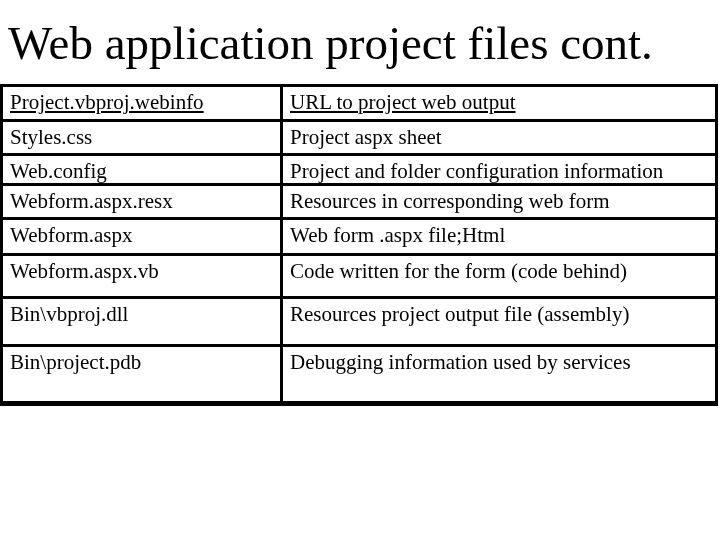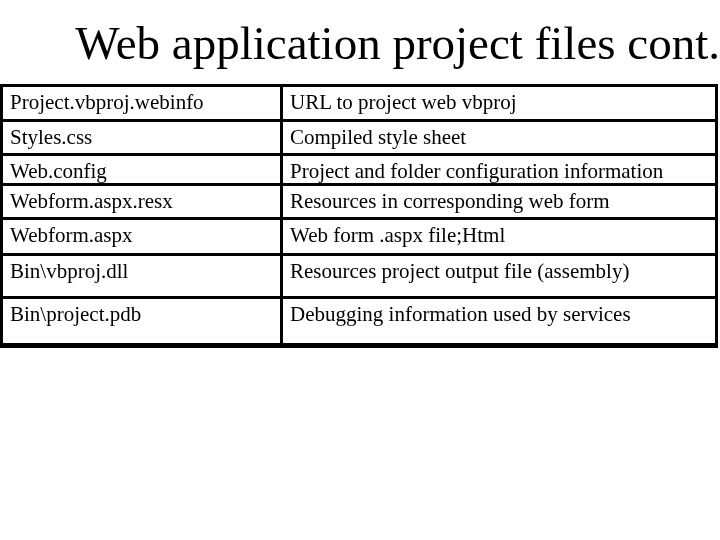--- a/index.html
+++ b/index.html
@@ -18,21 +18,21 @@
   .slide {
     position: absolute;
     inset: 0;
   }
   .title {
     position: absolute;
     top: 20px;
     left: 8px;
     width: 712px;
     margin: 0;
-    text-align: right;
+    text-align: left;
     font-size: 47px;
     font-weight: 400;
     line-height: 1;
     white-space: nowrap;
   }
   table.files-table {
     position: absolute;
     top: 84px;
     left: 0;
     width: 718px;
@@ -44,65 +44,69 @@
     vertical-align: top;
     font-size: 21px;
     line-height: 1.15;
     padding: 3px 4px 0 7px;
     overflow: hidden;
     white-space: nowrap;
   }
   table.files-table { border-bottom: 5px solid #000000; }
   td.file-cell { width: 266px; }
   td.desc-cell { width: auto; }
-  tr:nth-child(1) { height: 35px; }
+  tr:nth-child(1) { height: 35px; text-decoration: underline; }
   tr:nth-child(2) { height: 34px; }
   tr:nth-child(3) { height: 30px; }
   tr:nth-child(4) { height: 34px; }
   tr:nth-child(5) { height: 36px; }
   tr:nth-child(6) { height: 43px; }
   tr:nth-child(7) { height: 48px; }
   tr:nth-child(8) { height: 58px; }
   tr:nth-child(9) { height: 63px; font-weight: bold; }
 </style>
 </head>
 <body>
 
 <div class="slide">
 
   <h1 class="title">Web application project files cont.</h1>
 
   <table class="files-table">
     <tbody>
     <tr>
       <td class="file-cell">Project.vbproj.webinfo</td>
-      <td class="desc-cell">URL to project web vbproj</td>
+      <td class="desc-cell">URL to project web output</td>
     </tr>
 
 
     <tr>
       <td class="file-cell">Styles.css</td>
-      <td class="desc-cell">Compiled style sheet</td>
+      <td class="desc-cell">Project aspx sheet</td>
     </tr>
 
     <tr>
       <td class="file-cell">Web.config</td>
       <td class="desc-cell">Project and folder configuration information</td>
     </tr>
 
     <tr>
       <td class="file-cell">Webform.aspx.resx</td>
       <td class="desc-cell">Resources in corresponding web form</td>
     </tr>
 
     <tr>
       <td class="file-cell">Webform.aspx</td>
       <td class="desc-cell">Web form .aspx file;Html</td>
     </tr>
 
+    <tr>
+      <td class="file-cell">Webform.aspx.vb</td>
+      <td class="desc-cell">Code written for the form (code behind)</td>
+    </tr>
 
     <tr>
       <td class="file-cell">Bin\vbproj.dll</td>
       <td class="desc-cell">Resources project output file (assembly)</td>
     </tr>
 
     <tr>
       <td class="file-cell">Bin\project.pdb</td>
       <td class="desc-cell">Debugging information used by services</td>
     </tr>

